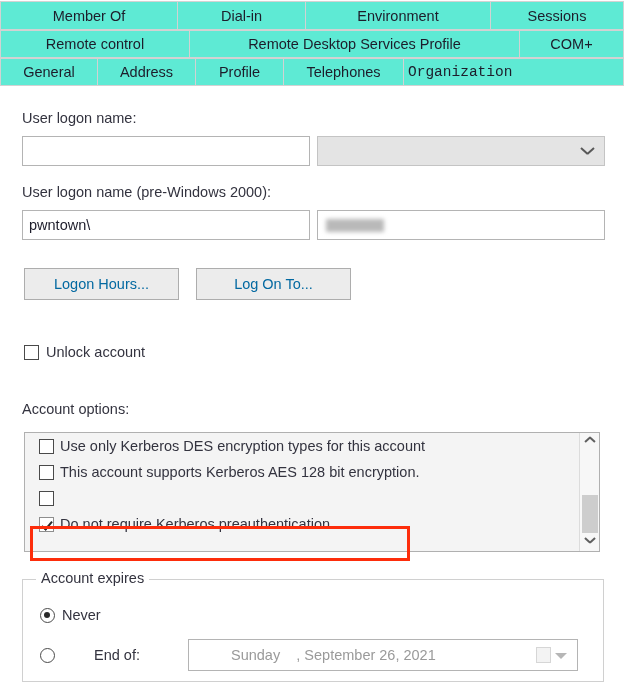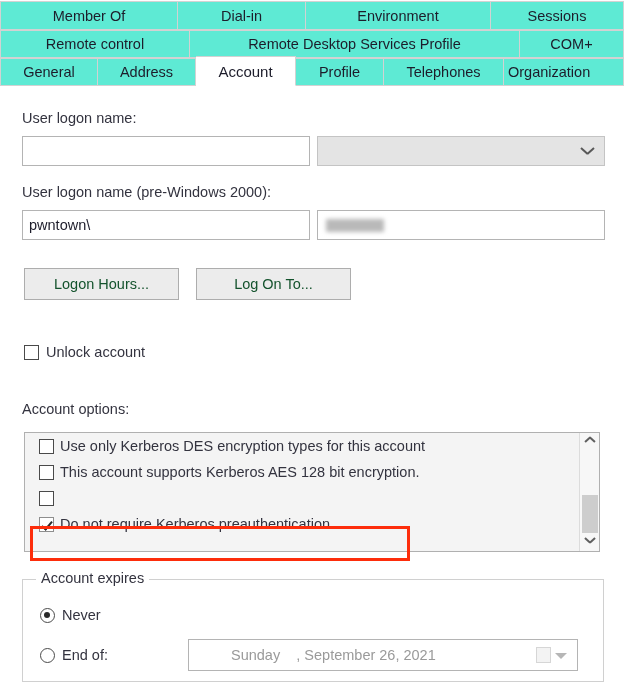--- a/index.html
+++ b/index.html
@@ -50,21 +50,21 @@
   }
   .tab:first-child { border-left: 1px solid #d2d2d2; }
   .tab.selected {
     background: #ffffff;
     border-bottom-color: #ffffff;
     height: 30px;
     margin-top: -2px;
     z-index: 5;
     font-size: 15px;
   }
-  .tab.cut { justify-content: flex-start; padding-left: 4px; }
+  .tab.cut { justify-content: flex-start; padding-left: 4px; font-family: Liberation Mono, monospace; }
 
   
   .content {
     position: absolute;
     left: 0; top: 86px;
     width: 624px; height: 596px;
     background: #ffffff;
   }
 
   
@@ -113,21 +113,21 @@
   }
   .chev::before { left: 0;  transform: rotate(42deg);  transform-origin: left center; }
   .chev::after  { right: 0; transform: rotate(-42deg); transform-origin: right center; }
 
   
   .btn {
     position: absolute;
     background: #ececec;
     border: 1px solid #adadad;
     font-size: 14.5px;
-    color: #14532d;
+    color: #0369a1;
     display: flex;
     align-items: center;
     justify-content: center;
     white-space: nowrap;
   }
 
   
   .cb-row {
     position: absolute;
     display: flex;
@@ -304,21 +304,20 @@
 
     <div class="tabrow r2">
       <div class="tab" style="flex:0 0 190px">Remote control</div>
       <div class="tab" style="flex:0 0 330px">Remote Desktop Services Profile</div>
       <div class="tab" style="flex:1 1 auto">COM+</div>
     </div>
 
     <div class="tabrow r3">
       <div class="tab" style="flex:0 0 98px">General</div>
       <div class="tab" style="flex:0 0 98px">Address</div>
-      <div class="tab selected" style="flex:0 0 100px">Account</div>
       <div class="tab" style="flex:0 0 88px">Profile</div>
       <div class="tab" style="flex:0 0 120px">Telephones</div>
       <div class="tab cut" style="flex:1 1 auto">Organization</div>
     </div>
   </div>
 
   <div class="content">
 
     <div class="lbl" style="left:22px; top:24px;">User logon name:</div>
 
@@ -384,21 +383,21 @@
 
     <div class="groupbox" style="left:22px; top:493px; width:582px; height:103px;"></div>
 
     <div class="group-title" style="left:36px; top:484px;">Account expires</div>
 
     <div class="radio-row" style="left:40px; top:521px;">
       <span class="radio on"></span>
       <span>Never</span>
     </div>
 
-    <div class="radio-row" style="left:40px; top:561px;">
+    <div class="radio-row" style="left:40px; top:561px;gap:32px;">
       <span class="radio"></span>
       <span>End of:</span>
     </div>
 
     <div class="datepick" style="left:188px; top:553px; width:390px; height:32px;">
       <span class="dp-text">Sunday    , September 26, 2021</span>
       <span class="dp-cal"></span>
       <span class="dp-arrow"></span>
     </div>
 

